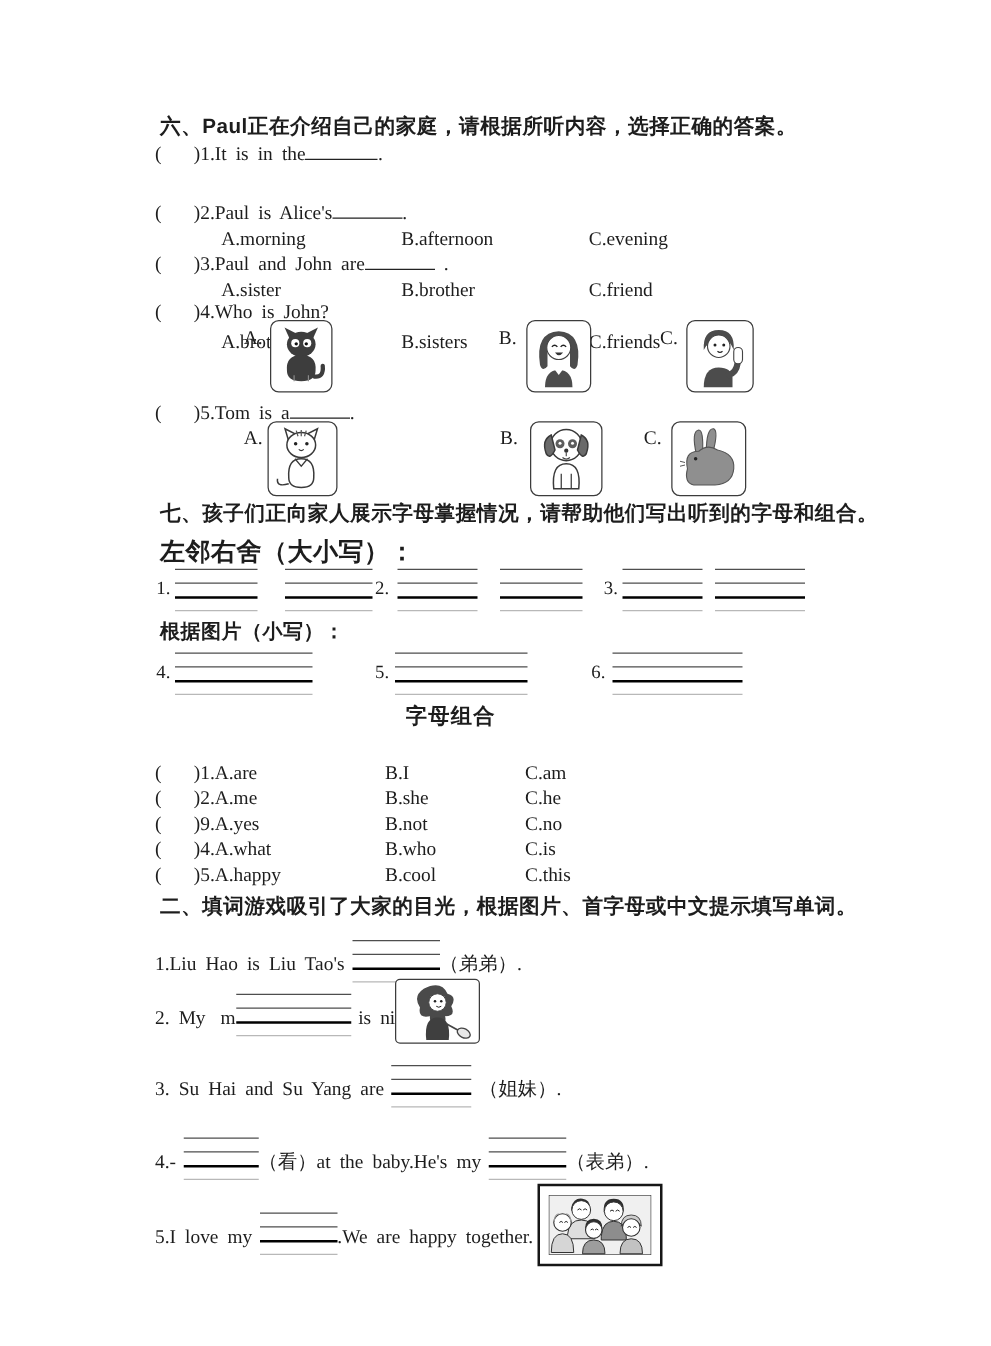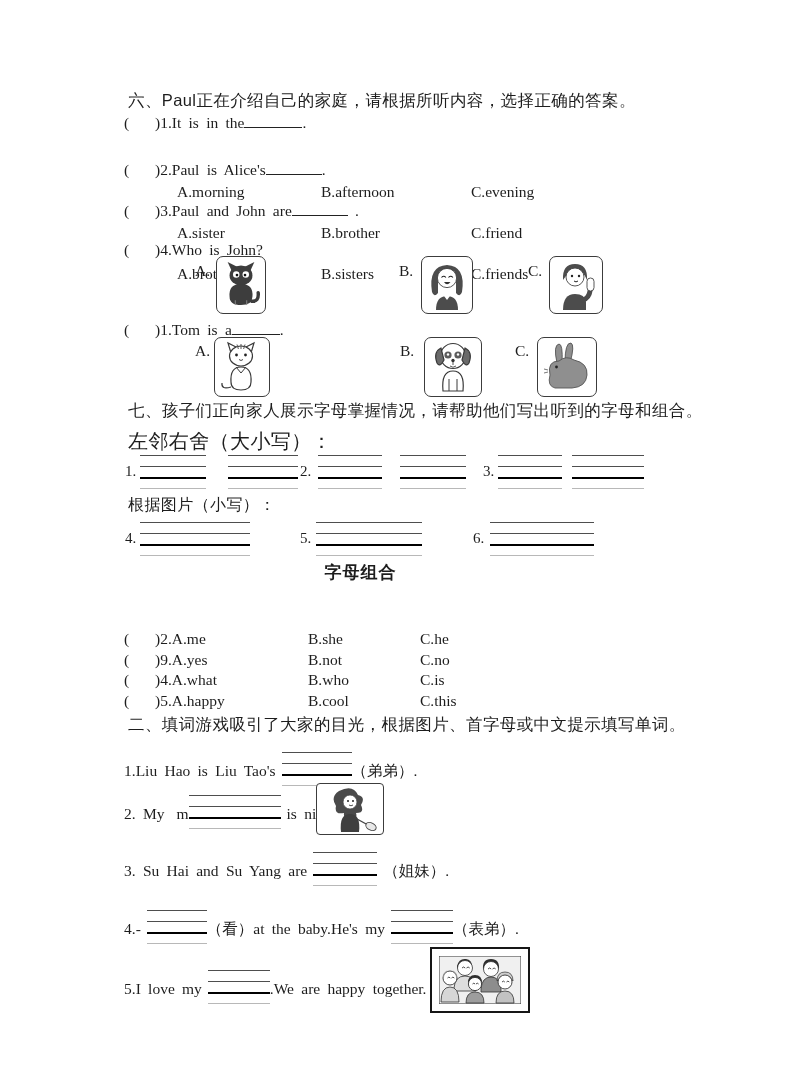--- a/index.html
+++ b/index.html
@@ -8,21 +8,21 @@
     width:793px;height:1077px;
     background:#ffffff;
     font-family:"Liberation Serif","DejaVu Serif",serif;
     color:#1d1d1d;
     overflow:hidden;
   }
   .row{position:absolute;left:124px;white-space:nowrap;font-size:15.5px;word-spacing:0.22em;}
   .ctitle{
     position:absolute;left:128px;white-space:nowrap;
     font-family:"Liberation Sans","DejaVu Sans",sans-serif;
-    font-weight:400;font-size:16.5px;letter-spacing:0.4px;word-spacing:0;
+    font-weight:700;font-size:16.5px;letter-spacing:0.4px;word-spacing:0;
   }
   .center-head{
     position:absolute;left:128px;width:465px;text-align:center;
     font-family:"Liberation Sans","DejaVu Sans",sans-serif;
     font-weight:700;font-size:17px;letter-spacing:1px;
   }
   .paren{display:inline-block;width:31px;}
   .blank{display:inline-block;border-bottom:1.3px solid #222;height:14px;}
   .oA{display:inline-block;margin-left:53px;width:144px;}
   .oB{display:inline-block;width:150px;margin-top:44px;}
@@ -119,21 +119,21 @@
       <circle cx="17" cy="16" r="1.2" fill="#222"></circle>
         <circle cx="24" cy="16" r="1.2" fill="#222"></circle>
       <path d="M19 21 q2 1.8 4 0" stroke="#222" stroke-width="1" fill="none"></path>
       <path d="M8 50 Q8 34 20 34 Q30 34 31 42 L31 50 Z" fill="#4c4c4c"></path>
       <path d="M28 40 Q34 38 35 31" stroke="#4c4c4c" stroke-width="5" fill="none" stroke-linecap="round"></path>
       <rect x="32" y="18" width="7" height="13" rx="3.4" fill="#fff" stroke="#444" stroke-width="0.9"></rect>
     </svg>
   </div>
 
   <div class="row" style="top:320px">
-    <span class="paren">(</span><span>)1.Tom is a</span><span class="blank" style="width:48px"></span><span>.</span>
+    <span class="paren">(</span><span>)5.Tom is a</span><span class="blank" style="width:48px"></span><span>.</span>
   </div>
 
   <span class="abs" style="top:342px;left:195px;font-size:15.5px">A.</span>
   <div class="pic" style="top:337px;left:214px;width:54px;height:58px">
     <svg width="46" height="54" viewBox="0 0 46 54">
       <g fill="#fff" stroke="#3a3a3a" stroke-width="1.2">
         <path d="M12 13 L9 3 L19 8 Z"></path>
           <path d="M32 13 L35 3 L25 8 Z"></path>
         <ellipse cx="22" cy="16" rx="11.5" ry="10"></ellipse>
         <path d="M12 42 Q11 27 22 27 Q33 27 32 42 Q32 50 22 50 Q12 50 12 42 Z"></path>
@@ -240,20 +240,23 @@
   <span class="wg-abs" style="top:522px;left:490px;width:104px">
       <i></i>
       <i></i>
       <i class="t"></i>
       <i class="g"></i>
     </span>
 
   <div class="center-head" style="top:561px">字母组合</div>
 
 
+  <div class="row" style="top:610px">
+    <span class="paren">(</span><span class="wA">)1.A.are</span><span class="wB">B.I</span><span>C.am</span>
+  </div>
   <div class="row" style="top:630px">
     <span class="paren">(</span><span class="wA">)2.A.me</span><span class="wB">B.she</span><span>C.he</span>
   </div>
   <div class="row" style="top:651px">
     <span class="paren">(</span><span class="wA">)9.A.yes</span><span class="wB">B.not</span><span>C.no</span>
   </div>
   <div class="row" style="top:671px">
     <span class="paren">(</span><span class="wA">)4.A.what</span><span class="wB">B.who</span><span>C.is</span>
   </div>
   <div class="row" style="top:692px">

